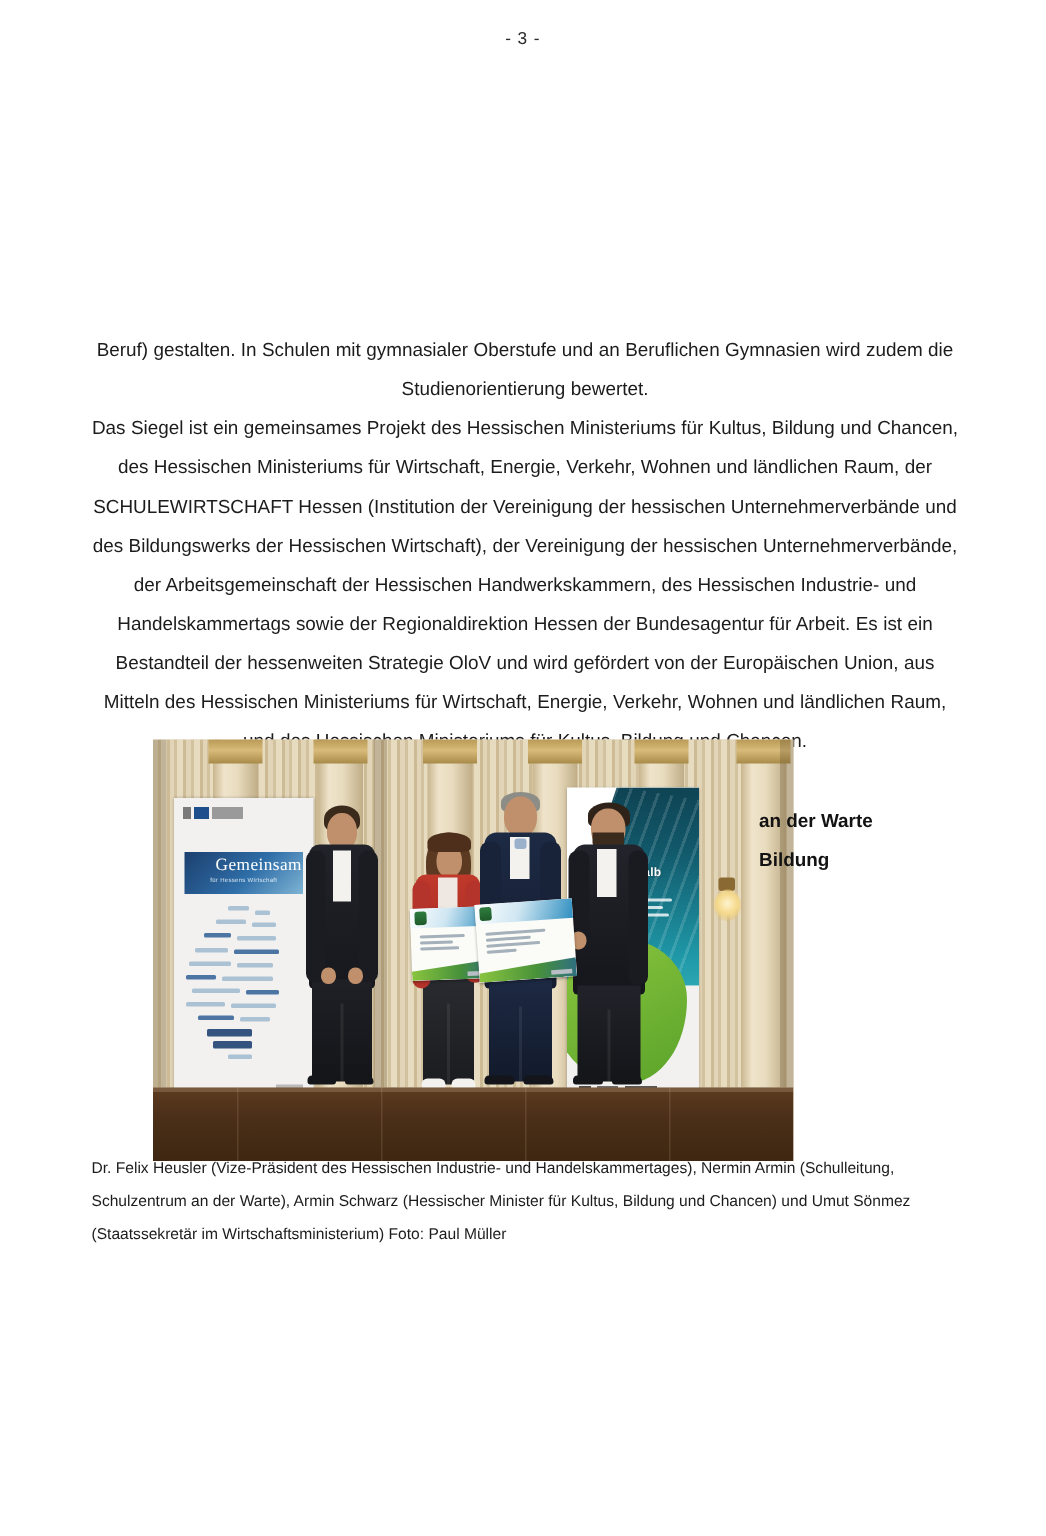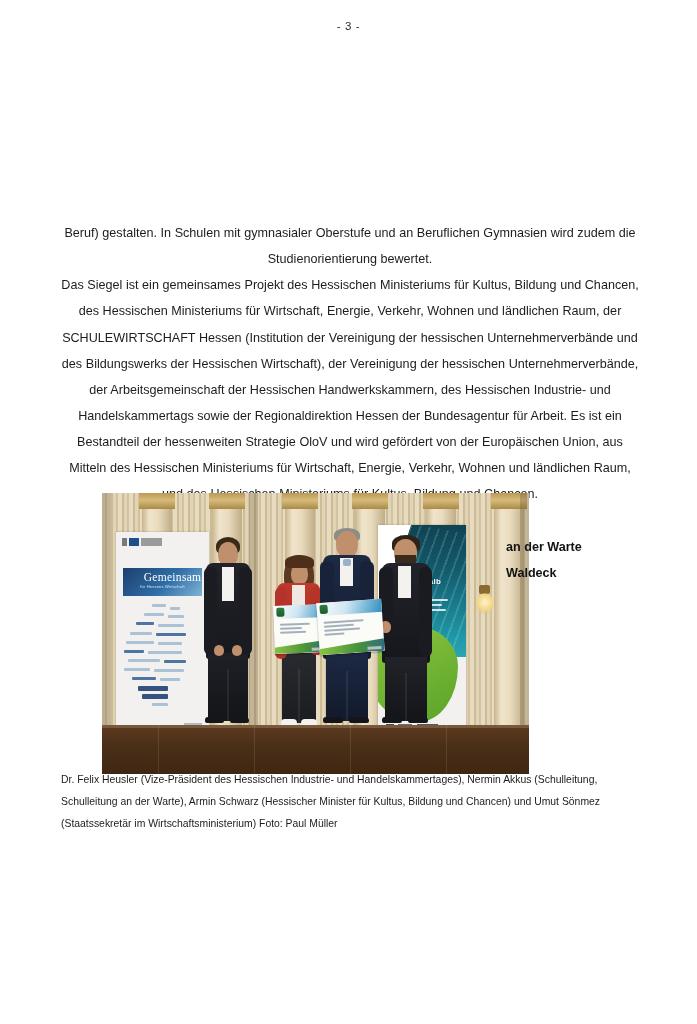--- a/index.html
+++ b/index.html
@@ -517,18 +517,18 @@
         <div class="floor-seam" style="left:152px; height:49px;"></div>
         <div class="floor-seam" style="left:248px; height:49px;"></div>
         <div class="floor-seam" style="left:344px; height:49px;"></div>
       </div>
 
     </div>
   </figure>
 
   <div class="side-label">
     <div>an der Warte</div>
-    <div>Waldeck</div>
+    <div>Bildung</div>
   </div>
 
-  <div class="caption">Dr. Felix Heusler (Vize-Präsident des Hessischen Industrie- und Handelskammertages), Nermin Akkus (Schulleitung, Schulleitung an der Warte), Armin Schwarz (Hessischer Minister für Kultus, Bildung und Chancen) und Umut Sönmez (Staatssekretär im Wirtschaftsministerium) Foto: Paul Müller</div>
+  <div class="caption">Dr. Felix Heusler (Vize-Präsident des Hessischen Industrie- und Handelskammertages), Nermin Armin (Schulleitung, Schulzentrum an der Warte), Armin Schwarz (Hessischer Minister für Kultus, Bildung und Chancen) und Umut Sönmez (Staatssekretär im Wirtschaftsministerium) Foto: Paul Müller</div>
 
 </div>
 
 </body></html>

